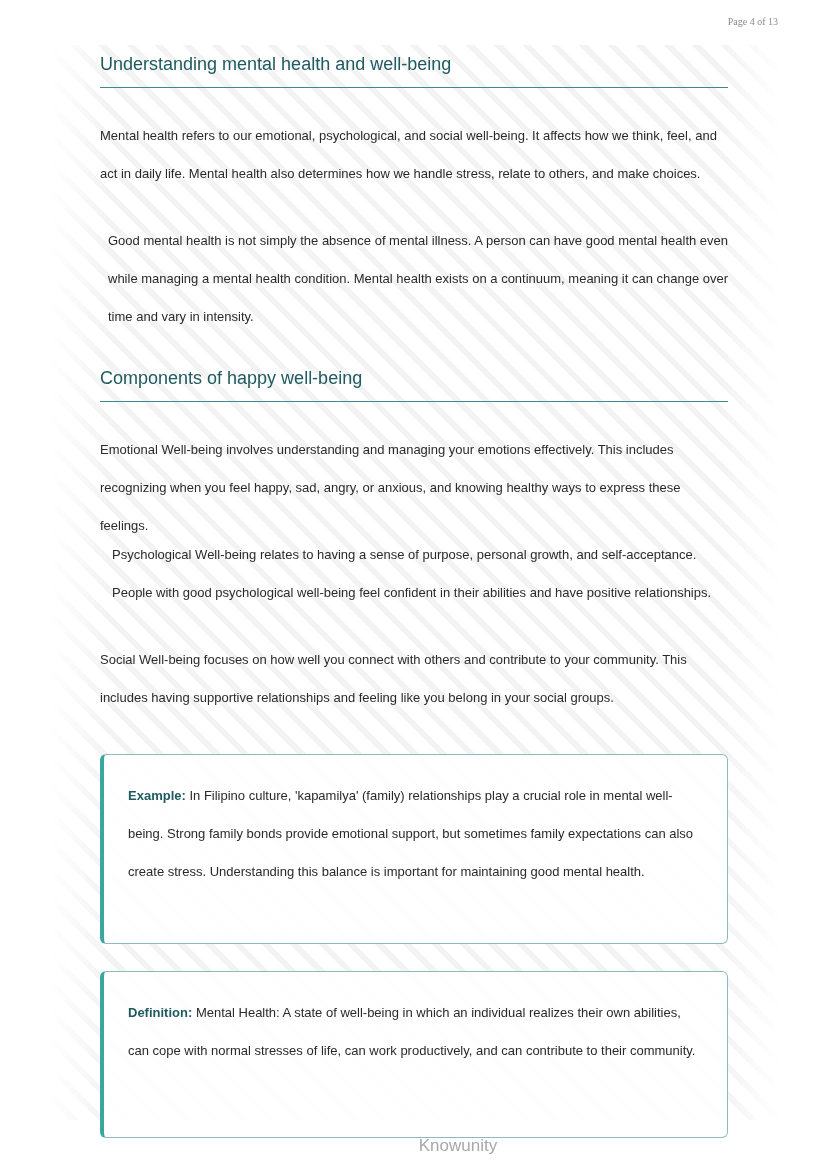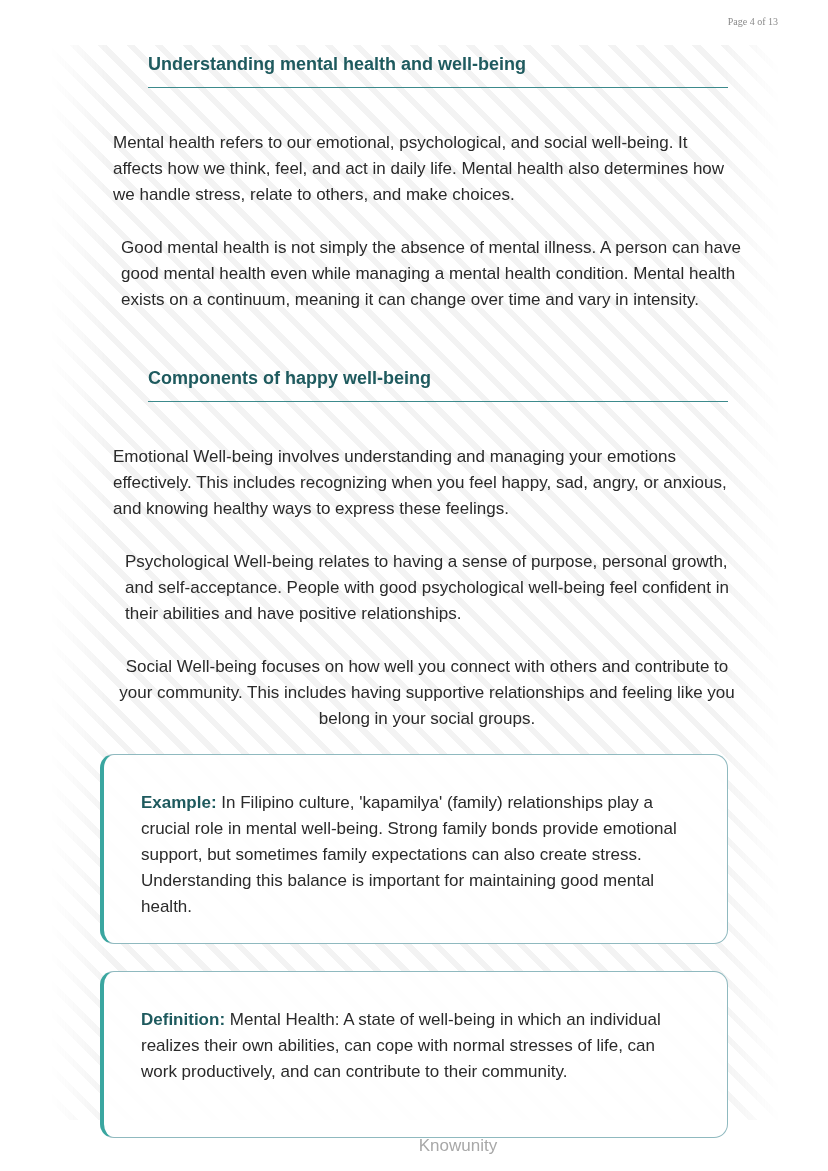--- a/index.html
+++ b/index.html
@@ -16,28 +16,28 @@
       z-index: 0;
       -webkit-mask-image: linear-gradient(to right, transparent 0%, #000 8%, #000 92%, transparent 100%);
     }
     .page-num {
       position: absolute; top: 16px; right: 50px;
       font-family: "Liberation Serif", "DejaVu Serif", serif;
       font-size: 10px; color: #8a8a8a; z-index: 2;
     }
     .content { position: absolute; left: 100px; top: 0; width: 628px; z-index: 1; }
     .heading {
-      font-size: 18px; font-weight: bold; color: #1e5a5e;
-      padding-bottom: 12px; border-bottom: 1.5px solid #3c8a8c; margin-left: 48px;
+      font-size: 18px; font-weight: normal; color: #1e5a5e;
+      padding-bottom: 12px; border-bottom: 1.5px solid #3c8a8c;
     }
-    .para { font-size: 17px; line-height: 26px; margin: 13px; color: #2a2a2a; }
+    .para { font-size: 13px; line-height: 38px; margin: 0; color: #2a2a2a; }
     .callout {
       position: absolute; left: 100px; width: 628px; box-sizing: border-box;
       border: 1.5px solid #8fb9bf; border-left: 4px solid #3aa6a0;
-      border-radius: 14px; background: rgba(255,255,255,0.92);
+      border-radius: 6px; background: rgba(255,255,255,0.92);
       padding: 22px 24px 20px 24px; z-index: 1;
     }
     .callout .lbl { font-weight: bold; color: #1e5a5e; }
     .footer {
       position: absolute; top: 1136px; left: 0; width: 828px; text-align: center;
       font-size: 17px; color: #a8a8a8; z-index: 2; padding-left: 44px;
     }
   </style>
 </head>
 <body>
@@ -51,21 +51,21 @@
     <div class="heading">Understanding mental health and well-being</div>
   </div>
   <p class="para" style="position:absolute; top:117px; left:0; width:628px;">Mental health refers to our emotional, psychological, and social well-being. It affects how we think, feel, and act in daily life. Mental health also determines how we handle stress, relate to others, and make choices.</p>
   <p class="para" style="position:absolute; top:222px; left:8px; width:628px;">Good mental health is not simply the absence of mental illness. A person can have good mental health even while managing a mental health condition. Mental health exists on a continuum, meaning it can change over time and vary in intensity.</p>
 
   <div style="position:absolute; top:368px; left:0; width:628px;">
     <div class="heading">Components of happy well-being</div>
   </div>
   <p class="para" style="position:absolute; top:431px; left:0; width:628px;">Emotional Well-being involves understanding and managing your emotions effectively. This includes recognizing when you feel happy, sad, angry, or anxious, and knowing healthy ways to express these feelings.</p>
   <p class="para" style="position:absolute; top:536px; left:12px; width:628px;">Psychological Well-being relates to having a sense of purpose, personal growth, and self-acceptance. People with good psychological well-being feel confident in their abilities and have positive relationships.</p>
-  <p class="para" style="position:absolute; top:641px; left:0; width:628px;text-align:center;">Social Well-being focuses on how well you connect with others and contribute to your community. This includes having supportive relationships and feeling like you belong in your social groups.</p>
+  <p class="para" style="position:absolute; top:641px; left:0; width:628px;">Social Well-being focuses on how well you connect with others and contribute to your community. This includes having supportive relationships and feeling like you belong in your social groups.</p>
 </div>
 
 <div class="callout" style="top:754px; height:190px;">
   <p class="para"><span class="lbl">Example:</span><span> In Filipino culture, 'kapamilya' (family) relationships play a crucial role in mental well-being. Strong family bonds provide emotional support, but sometimes family expectations can also create stress. Understanding this balance is important for maintaining good mental health.</span></p>
 </div>
 
 <div class="callout" style="top:971px; height:167px;">
   <p class="para"><span class="lbl">Definition:</span><span> Mental Health: A state of well-being in which an individual realizes their own abilities, can cope with normal stresses of life, can work productively, and can contribute to their community.</span></p>
 </div>
 

